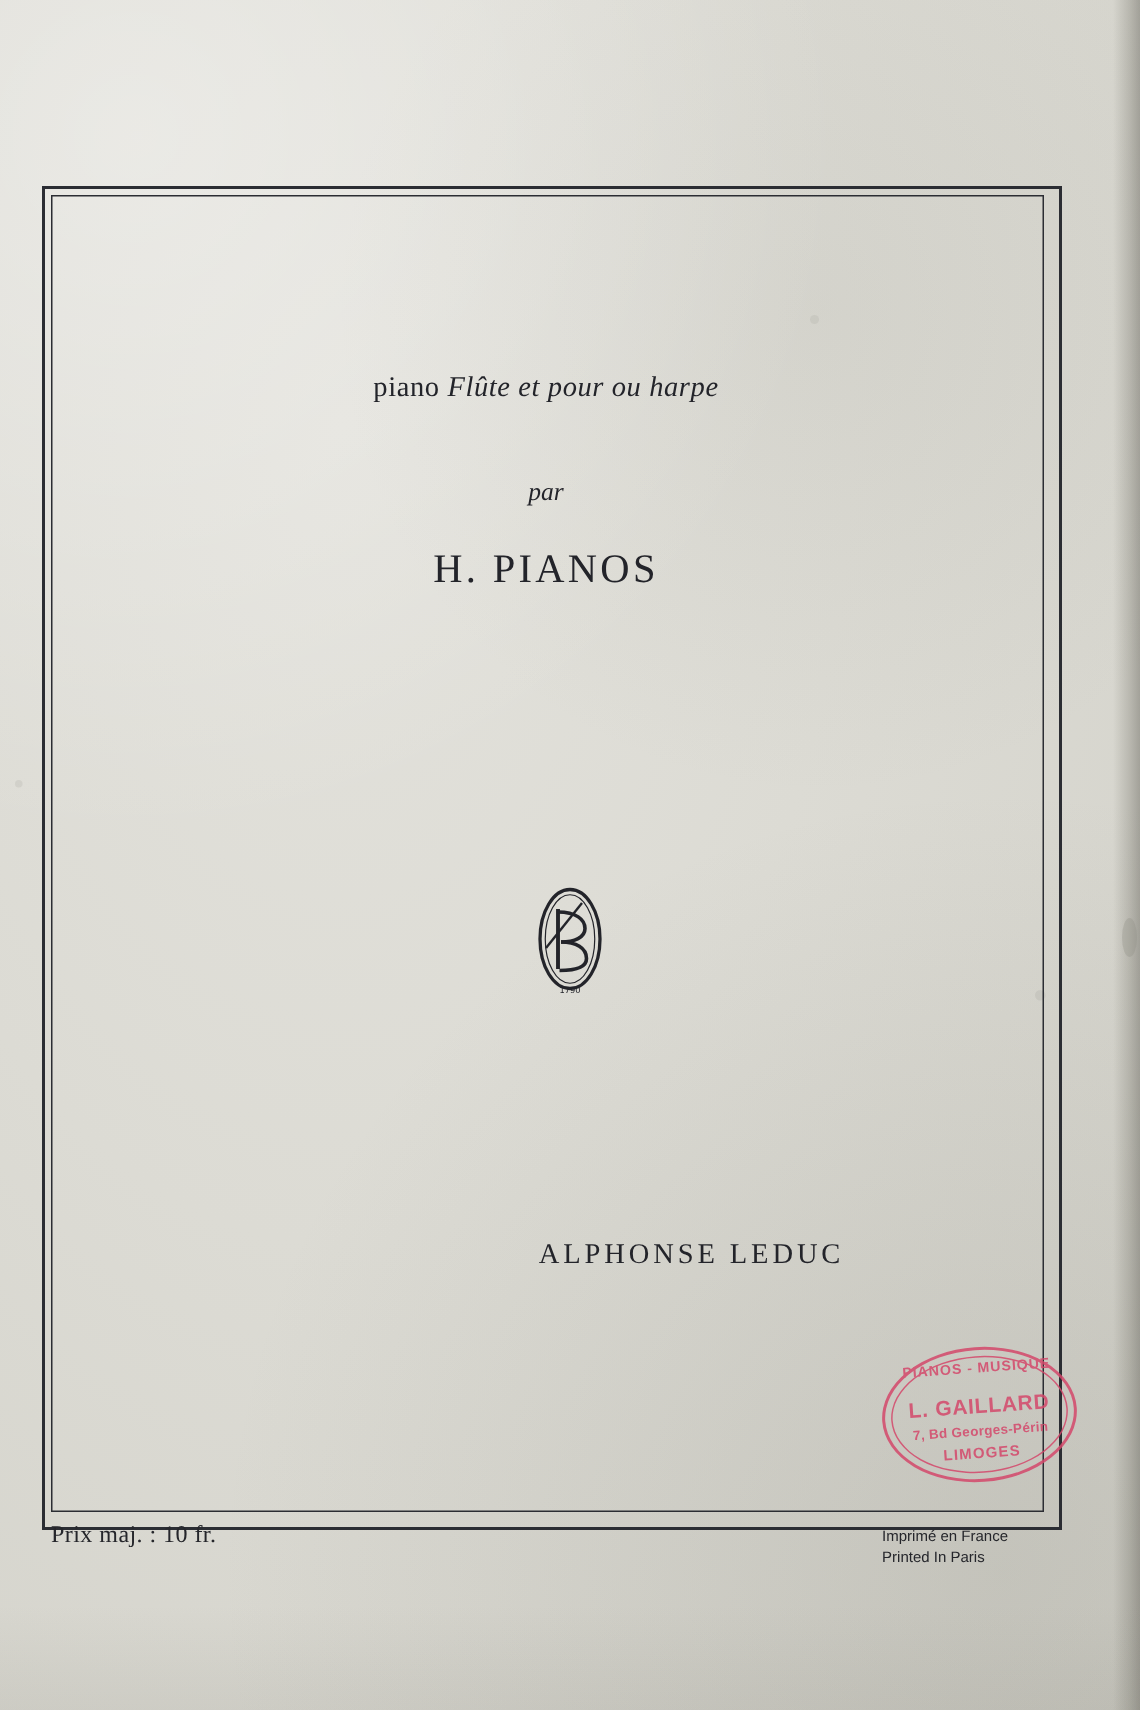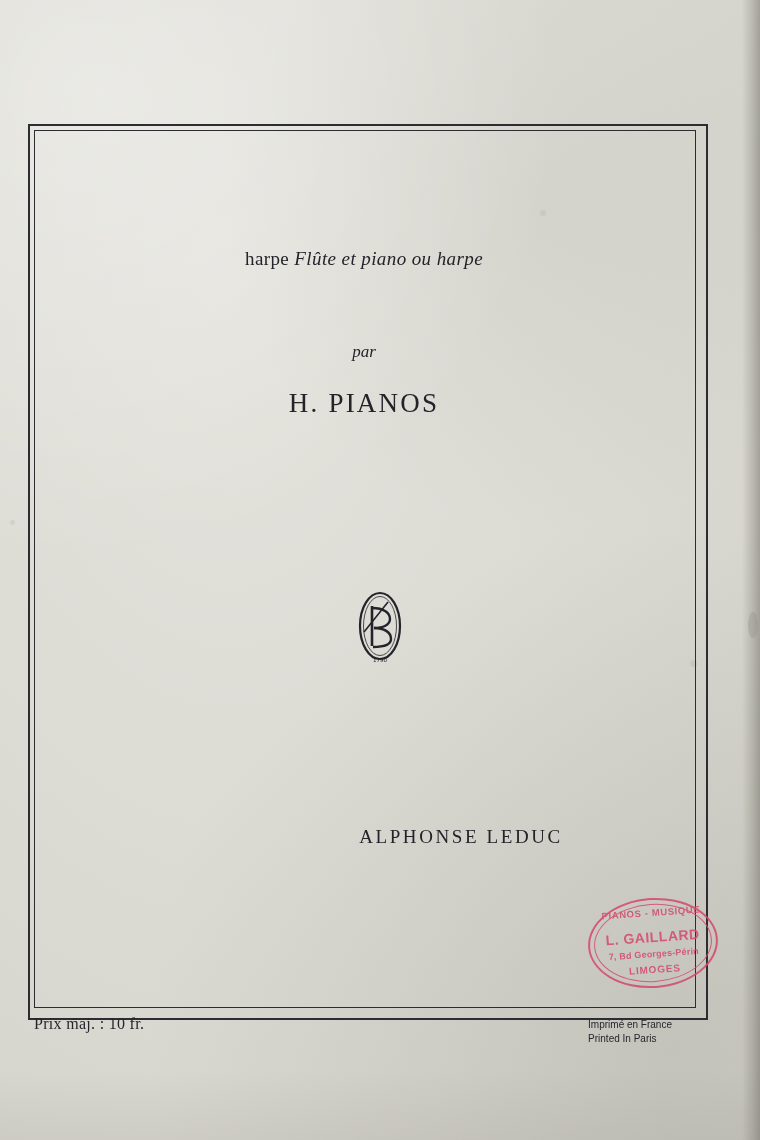--- a/index.html
+++ b/index.html
@@ -95,21 +95,21 @@
     margin: 30px 0 0 0;
     font-size: 19px;
     color: #23242a;
     font-style: italic;
     letter-spacing: 0.4px;
   }
   .subtitle .roman {
     font-style: normal;
   }
   .byline {
-    margin: 72px 0 0 0;
+    margin: 48px 0 0 0;
     font-size: 17px;
     font-style: italic;
     color: #23242a;
   }
   .composer {
     margin: 26px 0 0 0;
     font-size: 27px;
     letter-spacing: 2.2px;
     color: #23242a;
   }
@@ -210,21 +210,21 @@
   <div class="scan-spot" style="left:748px; top:612px; width:10px; height:26px;"></div>
   <div class="scan-spot" style="left:690px; top:660px; width:7px; height:7px; opacity:.5;"></div>
   <div class="scan-spot" style="left:10px; top:520px; width:5px; height:5px; opacity:.5;"></div>
   <div class="scan-spot" style="left:540px; top:210px; width:6px; height:6px; opacity:.45;"></div>
 
   <div class="frame-outer"></div>
   <div class="frame-inner"></div>
 
   <div class="title-block">
     <div class="subtitle">
-      <span class="roman">harpe </span><span>Flûte</span><span> et piano ou harpe</span>
+      <span class="roman">piano </span><span>Flûte</span><span> et pour ou harpe</span>
     </div>
     <div class="byline">par</div>
     <div class="composer">H. PIANOS</div>
   </div>
 
   <div class="logo">
     <svg width="60" height="86" viewBox="0 0 60 86">
       <ellipse cx="30" cy="40" rx="20" ry="33" fill="none" stroke="#23242a" stroke-width="2.2"></ellipse>
       <ellipse cx="30" cy="40" rx="16.5" ry="29.5" fill="none" stroke="#23242a" stroke-width="0.8"></ellipse>
       <path d="M22 20 L22 60" stroke="#23242a" stroke-width="2.6" fill="none"></path>

